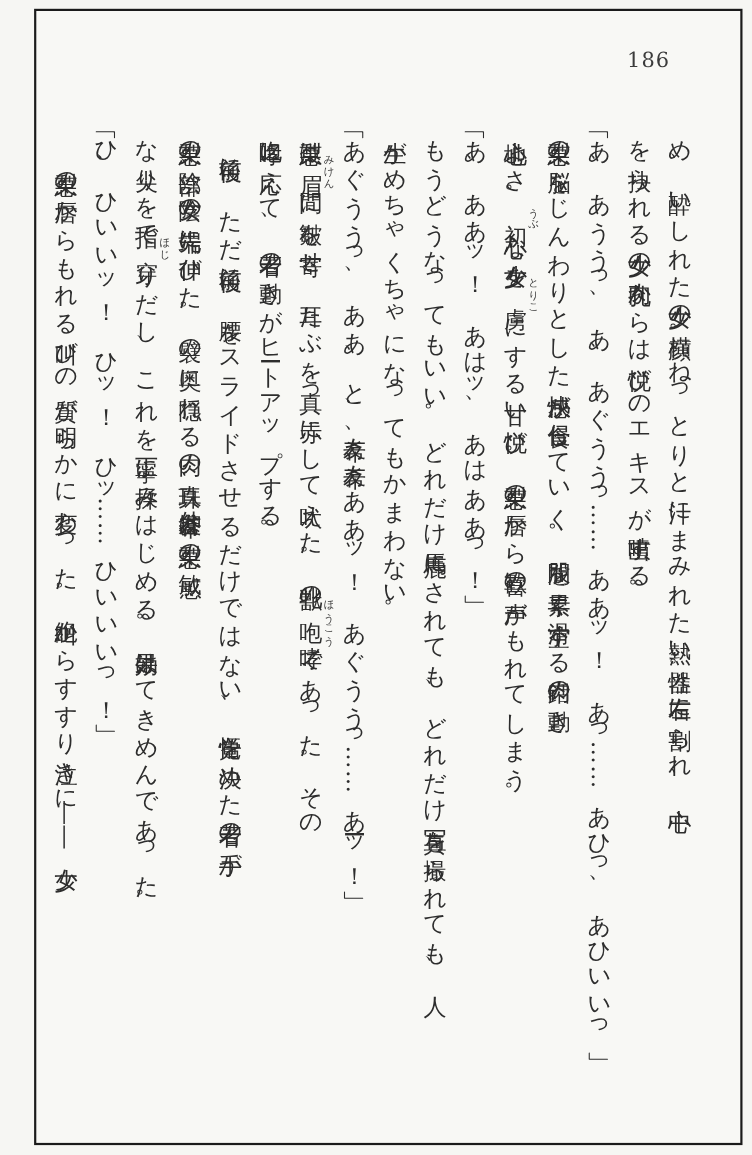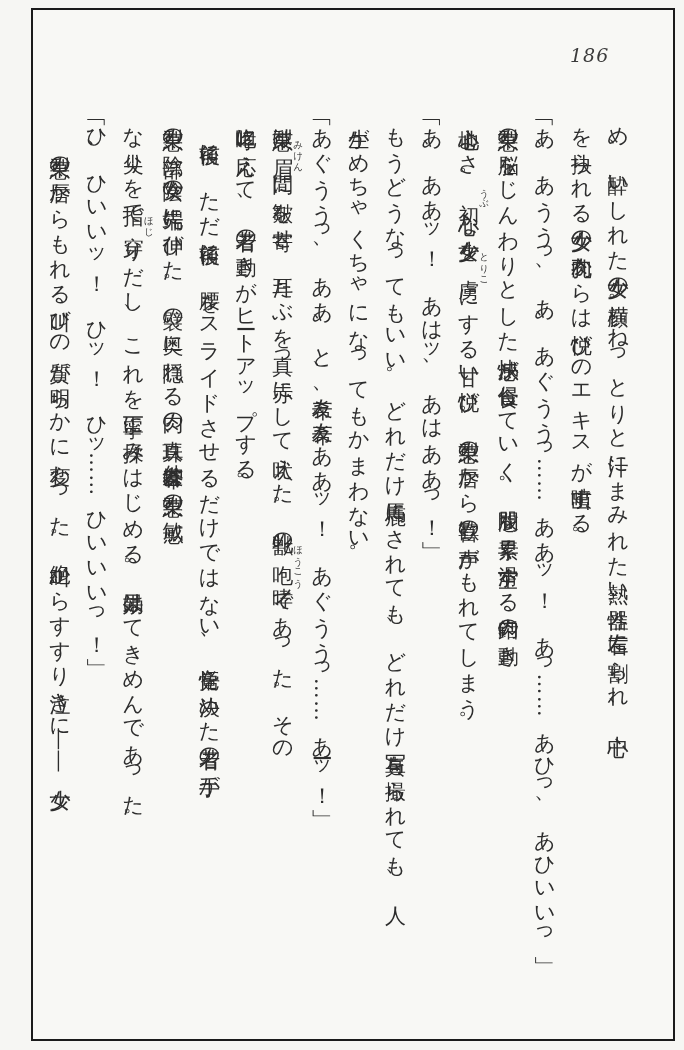--- a/index.html
+++ b/index.html
@@ -8,21 +8,21 @@
     background:#f6f6f3;
     font-family:"DejaVu Serif","Liberation Serif",serif;
   }
   .page-frame{
     position:absolute;left:31px;top:8px;width:644px;height:1033px;
     border:2px solid #1b1b1b;box-sizing:border-box;
     background:#f8f8f5;
   }
   .page-number{
     position:absolute;top:44px;left:570px;
-    font-size:19px;font-style:italic;color:#3b3b3b;letter-spacing:1px;
+    font-size:19px;color:#3b3b3b;letter-spacing:1px;
   }
   .text-area{
     position:absolute;top:112px;right:48px;width:588px;height:874px;
     display:flex;flex-direction:row-reverse;justify-content:flex-start;
   }
   .col{
     writing-mode:vertical-rl;
     -webkit-writing-mode:vertical-rl;
     flex:0 0 36.6px;
     height:100%;

